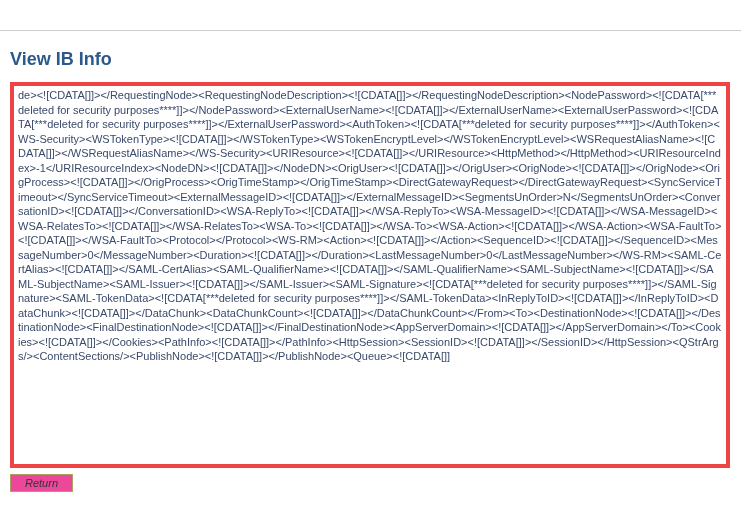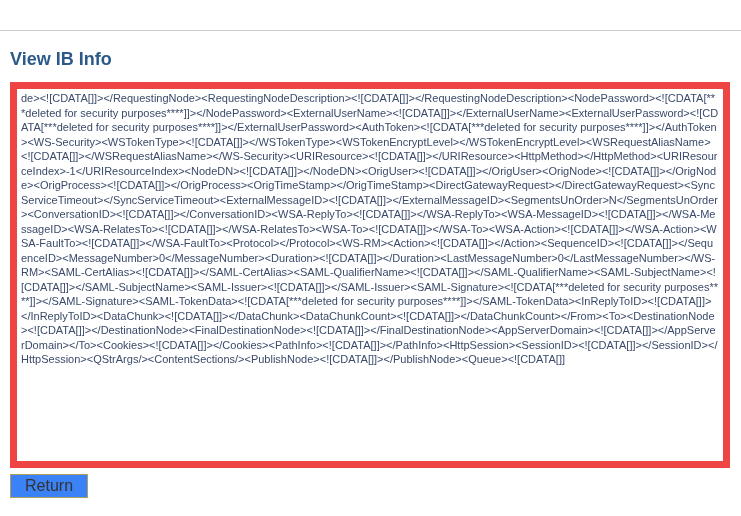--- a/index.html
+++ b/index.html
@@ -21,21 +21,21 @@
       margin-top: 30px;
       margin-bottom: 0;
     }
     .page-title {
       color: #2b5a8a;
       font-size: 18px;
       font-weight: bold;
       padding: 18px 10px 12px 10px;
     }
     .xml-container {
-      border: 7px solid #ef4444;
+      border: 4px solid #ef4444;
       margin: 0 10px;
       width: 720px;
       height: 386px;
       overflow-y: scroll;
       overflow-x: hidden;
       background: #fff;
       position: relative;
     }
     .xml-content {
       color: #3a4a6a;
@@ -44,27 +44,28 @@
       line-height: 14.5px;
       padding: 2px 4px;
       word-wrap: break-word;
       word-break: break-all;
       white-space: normal;
     }
     .btn-row {
       padding: 6px 10px;
     }
     .return-btn {
-      background: #3b82f6;
+      background: #ec4899;
       border: 1px solid #b0a060;
       color: #333;
-      font-size: 16px;
+      font-size: 11px;
       padding: 2px 14px;
       cursor: pointer;
       font-family: Arial, Helvetica, sans-serif;
+      font-style: italic;
     }
     
   </style>
 </head>
 <body>
 
 <div class="top-divider"></div>
 
 <h1 class="page-title">View IB Info</h1>
 

